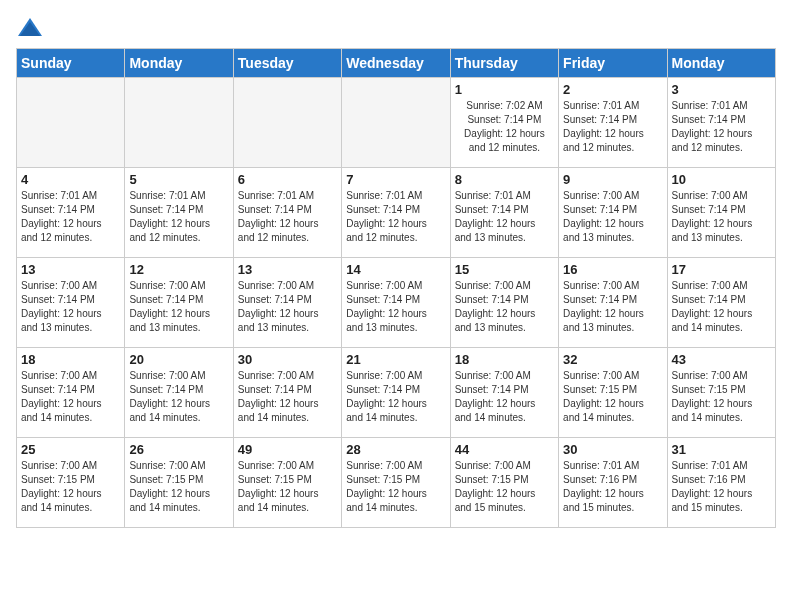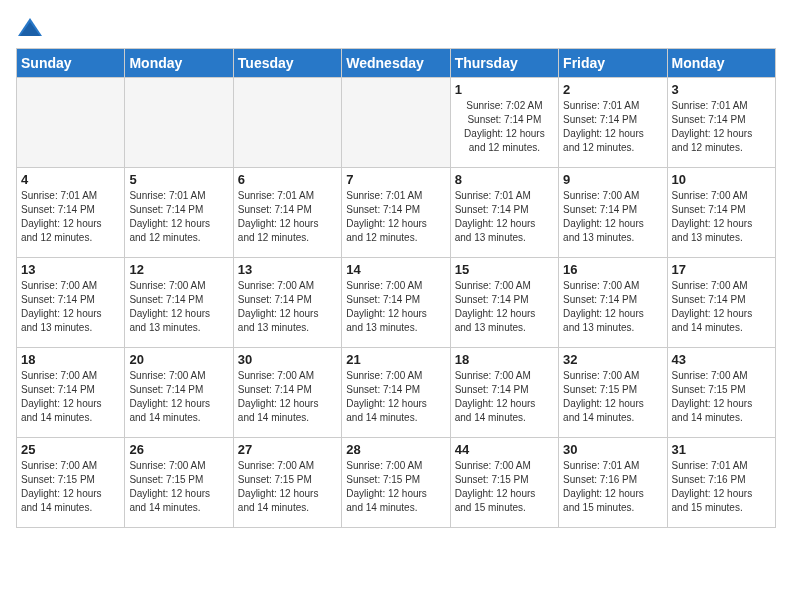--- a/index.html
+++ b/index.html
@@ -308,21 +308,21 @@
 and 14 minutes.</div>
         </td>
         <td>
           <span class="day-number">26</span>
           <div class="day-info" style="white-space: pre-line;">Sunrise: 7:00 AM
 Sunset: 7:15 PM
 Daylight: 12 hours
 and 14 minutes.</div>
         </td>
         <td>
-          <span class="day-number">27</span>
+          <span class="day-number">49</span>
           <div class="day-info" style="white-space: pre-line;">Sunrise: 7:00 AM
 Sunset: 7:15 PM
 Daylight: 12 hours
 and 14 minutes.</div>
         </td>
         <td>
           <span class="day-number">28</span>
           <div class="day-info" style="white-space: pre-line;">Sunrise: 7:00 AM
 Sunset: 7:15 PM
 Daylight: 12 hours

